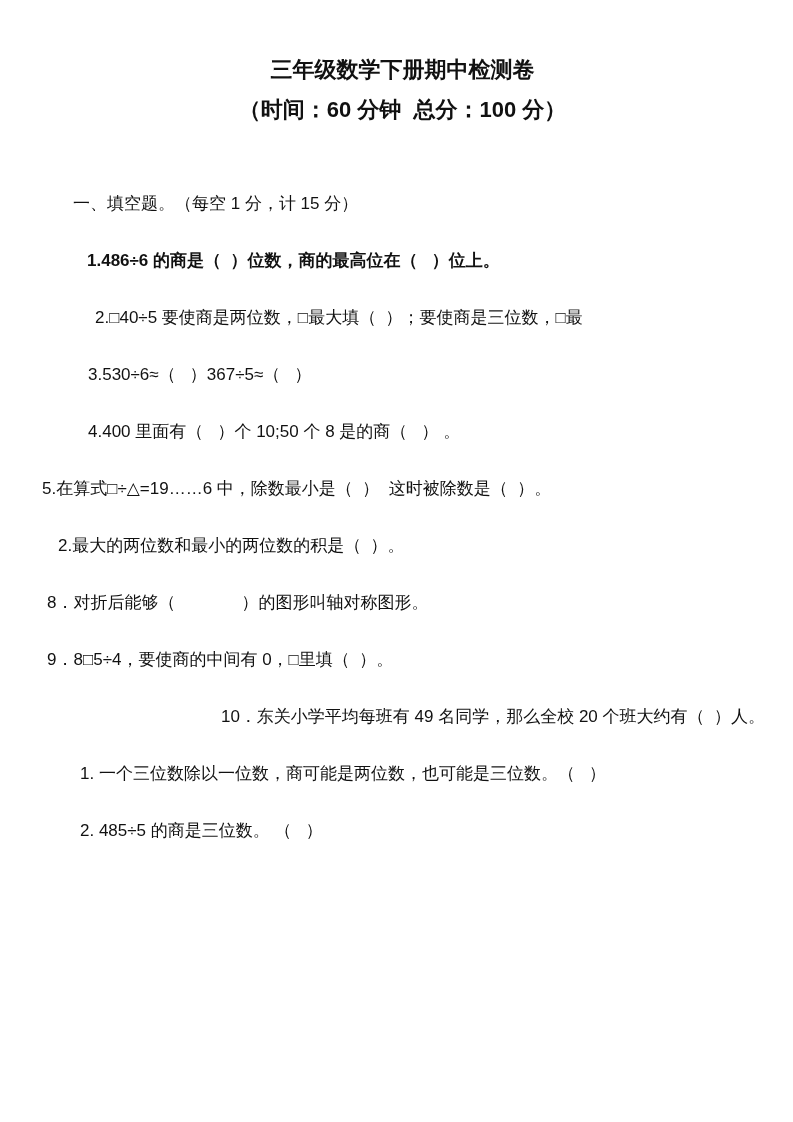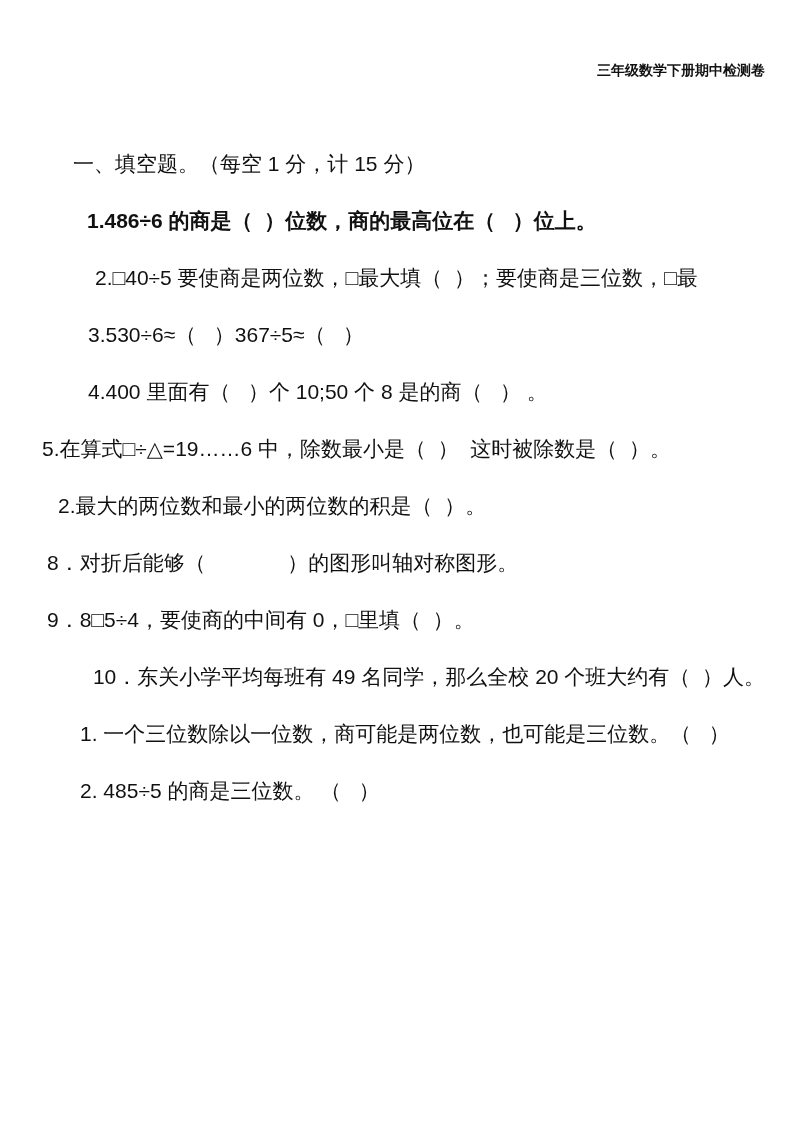--- a/index.html
+++ b/index.html
@@ -14,39 +14,39 @@
     background: #ffffff;
     overflow: hidden;
     font-family: "Liberation Sans", "DejaVu Sans", sans-serif;
     color: #111111;
   }
   .content {
     padding: 0 28px 0 40px;
   }
   .doc-title {
     margin-top: 56px;
-    font-size: 14px;
+    font-size: 22px;
     line-height: 28px;
     font-weight: bold;
-    text-align: right;
+    text-align: center;
     white-space: pre;
   }
   .doc-subtitle {
     margin-top: 12px;
     font-size: 22px;
     line-height: 28px;
     font-weight: bold;
     text-align: center;
     white-space: pre;
   }
   .body-block {
     margin-top: 51px;
   }
   .line {
-    font-size: 21px;
+    font-size: 17px;
     line-height: 57px;
     white-space: pre;
   }
   
   .i0  { padding-left: 0; }
   .i2  { padding-left: 2px; }
   .i7  { padding-left: 7px; }
   .i18 { padding-left: 18px; }
   .i33 { padding-left: 33px; }
   .i40 { padding-left: 40px; }
@@ -56,20 +56,21 @@
   .i55 { padding-left: 55px; }
 </style>
 </head>
 <body>
 
 <div class="page">
   <div class="content">
 
     <div class="doc-title">三年级数学下册期中检测卷</div>
 
+    <div class="doc-subtitle">（时间：60 分钟  总分：100 分）</div>
 
     <div class="body-block">
 
       <div class="line i33">一、填空题。（每空 1 分，计 15 分）</div>
 
       <div class="line i47">1.486÷6 的商是（  ）位数，商的最高位在（   ）位上。</div>
 
       <div class="line i55">2.□40÷5 要使商是两位数，□最大填（  ）；要使商是三位数，□最</div>
 
 

